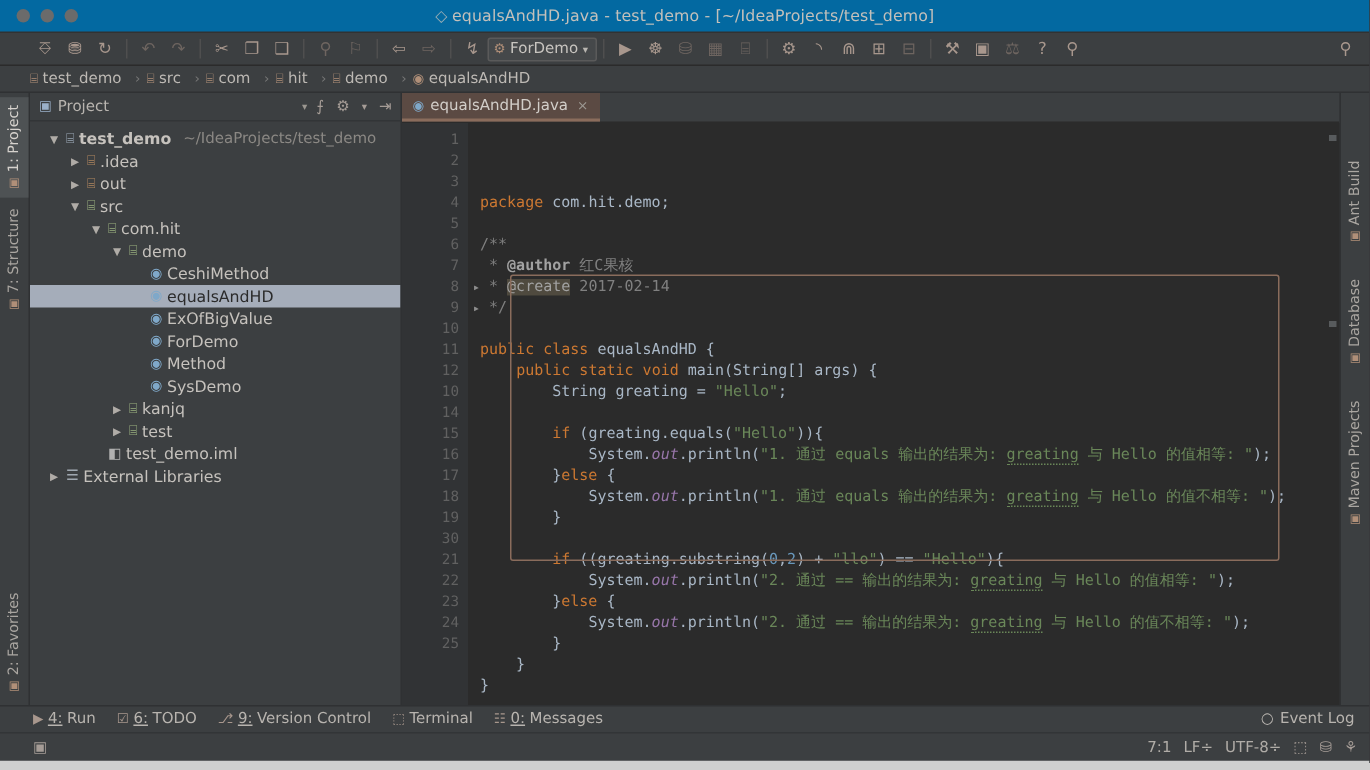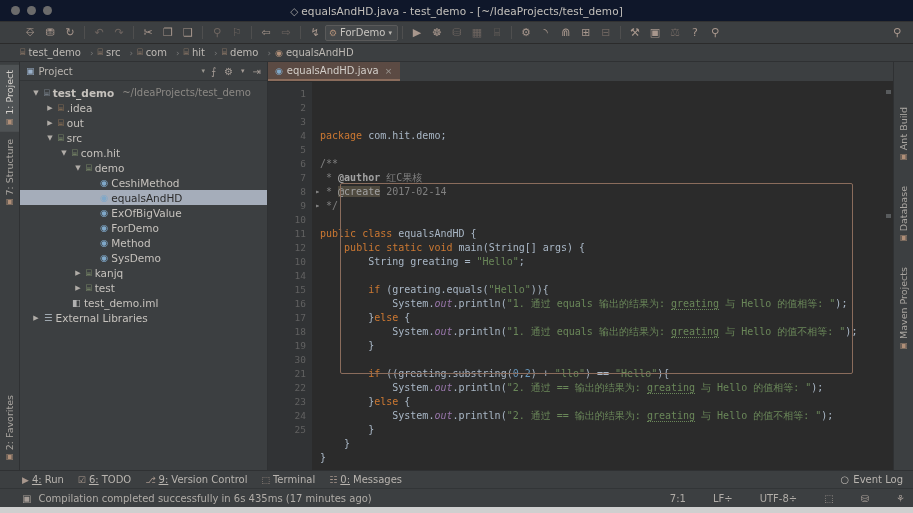--- a/index.html
+++ b/index.html
@@ -12,21 +12,21 @@
   .app {
     position: relative;
     width: 913px; height: 513px;
     background: #3c3f41;
     display: flex; flex-direction: column;
   }
 
   
   .titlebar {
     height: 22px; flex: 0 0 22px;
-    background: #0f172a;
+    background: #0369a1;
     display: flex; align-items: center;
     position: relative;
     border-bottom: 1px solid #323232;
   }
   .traffic { display: flex; gap: 7px; margin-left: 11px; }
   .dot { width: 9px; height: 9px; border-radius: 50%; background: #6b6b6b; }
   .title-text {
     position: absolute; left: 0; right: 0; text-align: center;
     font-size: 10.5px; color: #c3c0bb; letter-spacing: .1px;
     white-space: nowrap;
@@ -232,21 +232,21 @@
     height: 19px; flex: 0 0 19px;
     background: #3c3f41;
     display: flex; align-items: center;
     padding: 0 8px 0 22px;
     border-top: 1px solid #323537;
     position: relative;
   }
   .status-ico { font-size: 10px; color: #a59c96; margin-right: 7px; }
   .status-msg { font-size: 10px; color: #b0aca7; white-space: nowrap; }
   .status-right {
-    margin-left: auto; display: flex; align-items: center; gap: 27px;
+    margin-left: auto; display: flex; align-items: center; gap: 8px;
     font-size: 10px; color: #b0aca7;
   }
   .status-right .sic { font-size: 10px; color: #a59c96; }
   .bottom-edge {
     height: 6px; flex: 0 0 6px; background: #cfcfcf;
   }
 </style>
 </head>
 <body>
 
@@ -559,21 +559,20 @@
         <span>Messages</span>
       </div>
       <div class="eventlog">
       <span class="bic">○</span>
       <span>Event Log</span>
     </div>
   </div>
 
   <div class="statusbar">
     <span class="status-ico">▣</span>
-    <span class="status-msg">Compilation completed successfully in 6s 435ms (17 minutes ago)</span>
     <span class="status-right">
       <span>7:1</span>
       <span>LF÷</span>
       <span>UTF-8÷</span>
       <span class="sic">⬚</span>
       <span class="sic">⛁</span>
       <span class="sic">⚘</span>
     </span>
   </div>
 

